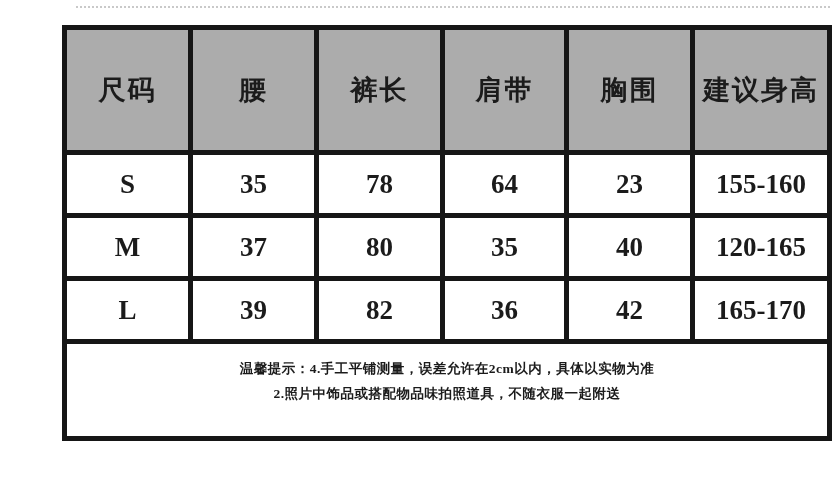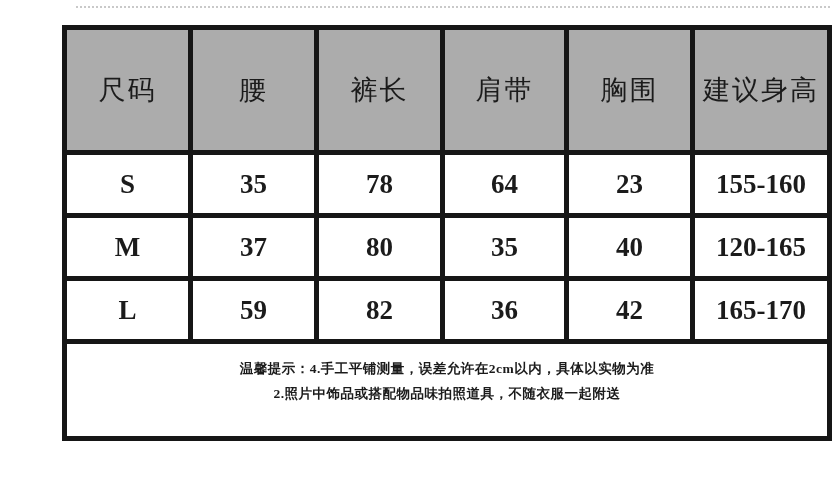--- a/index.html
+++ b/index.html
@@ -37,21 +37,21 @@
     text-align: center;
     vertical-align: middle;
     color: #1b1b1b;
     padding: 0;
     overflow: hidden;
   }
   .size-table th {
     background: var(--header-bg, #acacac);
     height: 120px;
     font-size: 27px;
-    font-weight: 400;
+    font-weight: 700;
     letter-spacing: 2px;
   }
   .size-table td {
     background: #ffffff;
     height: 58px;
     font-size: 27px;
     font-weight: 700;
   }
   .size-table col.c-last { width: auto; }
   .notes-row td {
@@ -101,21 +101,21 @@
       <tr>
         <td>M</td>
         <td>37</td>
         <td>80</td>
         <td>35</td>
         <td>40</td>
         <td>120-165</td>
       </tr>
       <tr>
         <td>L</td>
-        <td>59</td>
+        <td>39</td>
         <td>82</td>
         <td>36</td>
         <td>42</td>
         <td>165-170</td>
       </tr>
       <tr class="notes-row">
         <td colspan="6">
           <div>温馨提示：4.手工平铺测量，误差允许在2cm以内，具体以实物为准</div>
           <div>2.照片中饰品或搭配物品味拍照道具，不随衣服一起附送</div>
         </td>

